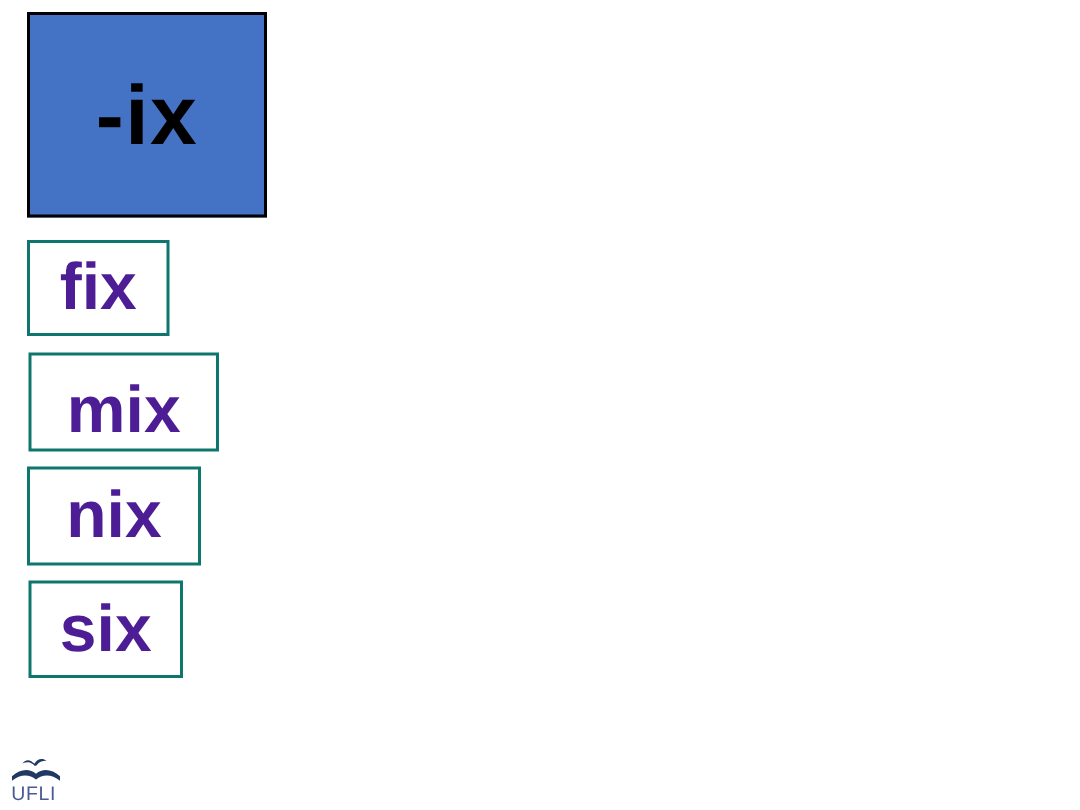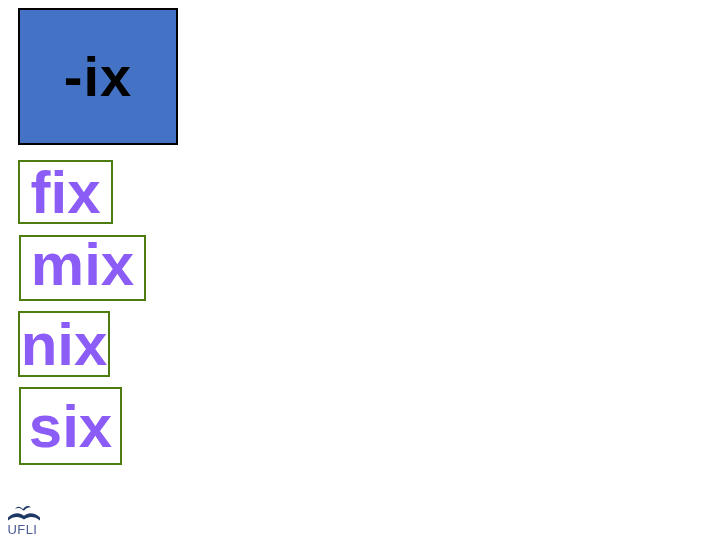--- a/index.html
+++ b/index.html
@@ -29,32 +29,32 @@
     justify-content: center;
     font-size: 56px;
     font-weight: bold;
     color: #000000;
     letter-spacing: 1px;
   }
   .word-card {
     position: absolute;
     box-sizing: border-box;
     background: #ffffff;
-    border: 2px solid #4d7c0f;
+    border: 2px solid #0f766e;
     display: flex;
     align-items: center;
     justify-content: center;
-    font-size: 60px;
+    font-size: 44px;
     font-weight: bold;
-    color: #8b5cf6;
+    color: #4c1d95;
   }
   .word-card.w0 { left: 18px; top: 160px; width: 95px;  height: 64px; }
   .word-card.w1 { left: 19px; top: 235px; width: 127px; height: 66px; align-items: flex-end; }
-  .word-card.w2 { left: 18px; top: 311px; width: 92px; height: 66px; text-align: center; }
-  .word-card.w3 { left: 19px; top: 387px; width: 103px; height: 78px; }
+  .word-card.w2 { left: 18px; top: 311px; width: 116px; height: 66px; text-align: center; }
+  .word-card.w3 { left: 19px; top: 387px; width: 103px; height: 65px; }
   .logo {
     position: absolute;
     left: 5px;
     top: 501px;
     width: 38px;
     height: 36px;
     text-align: center;
   }
   .logo svg { display: block; }
 </style>

